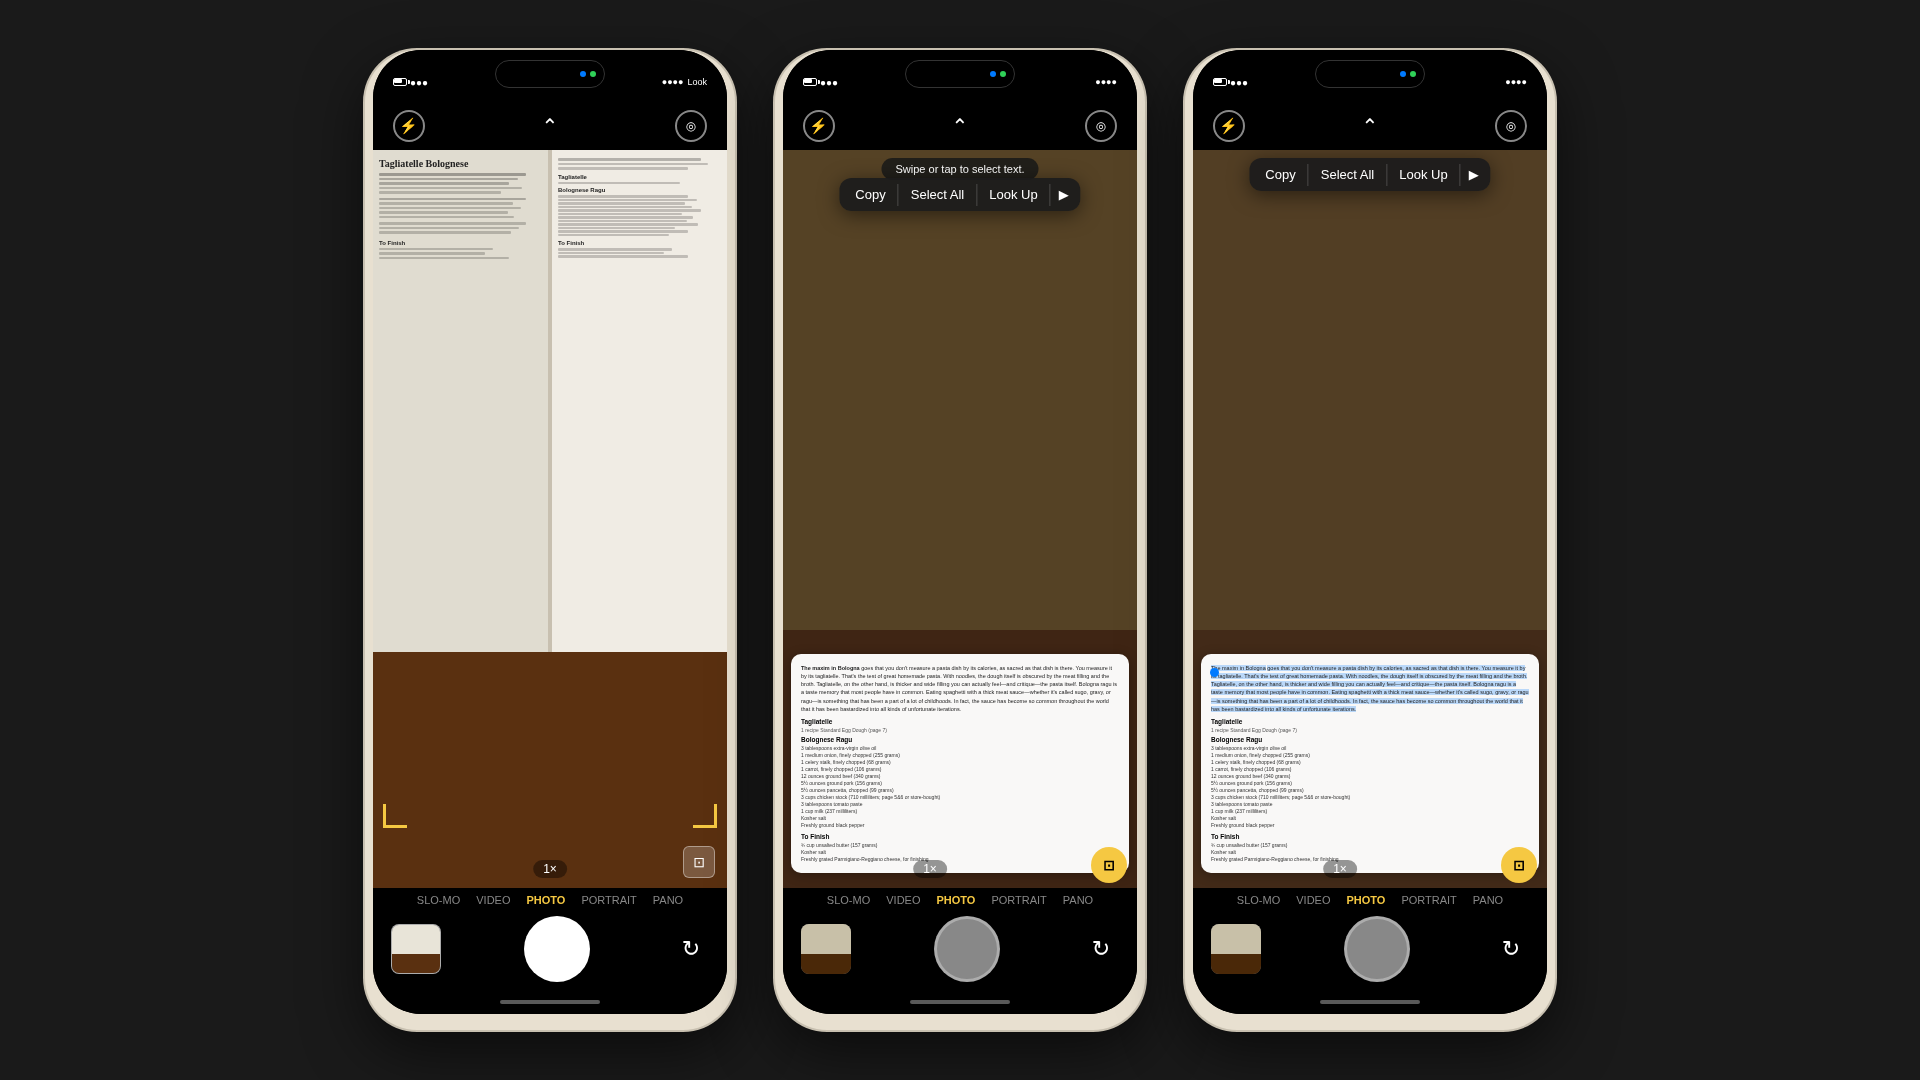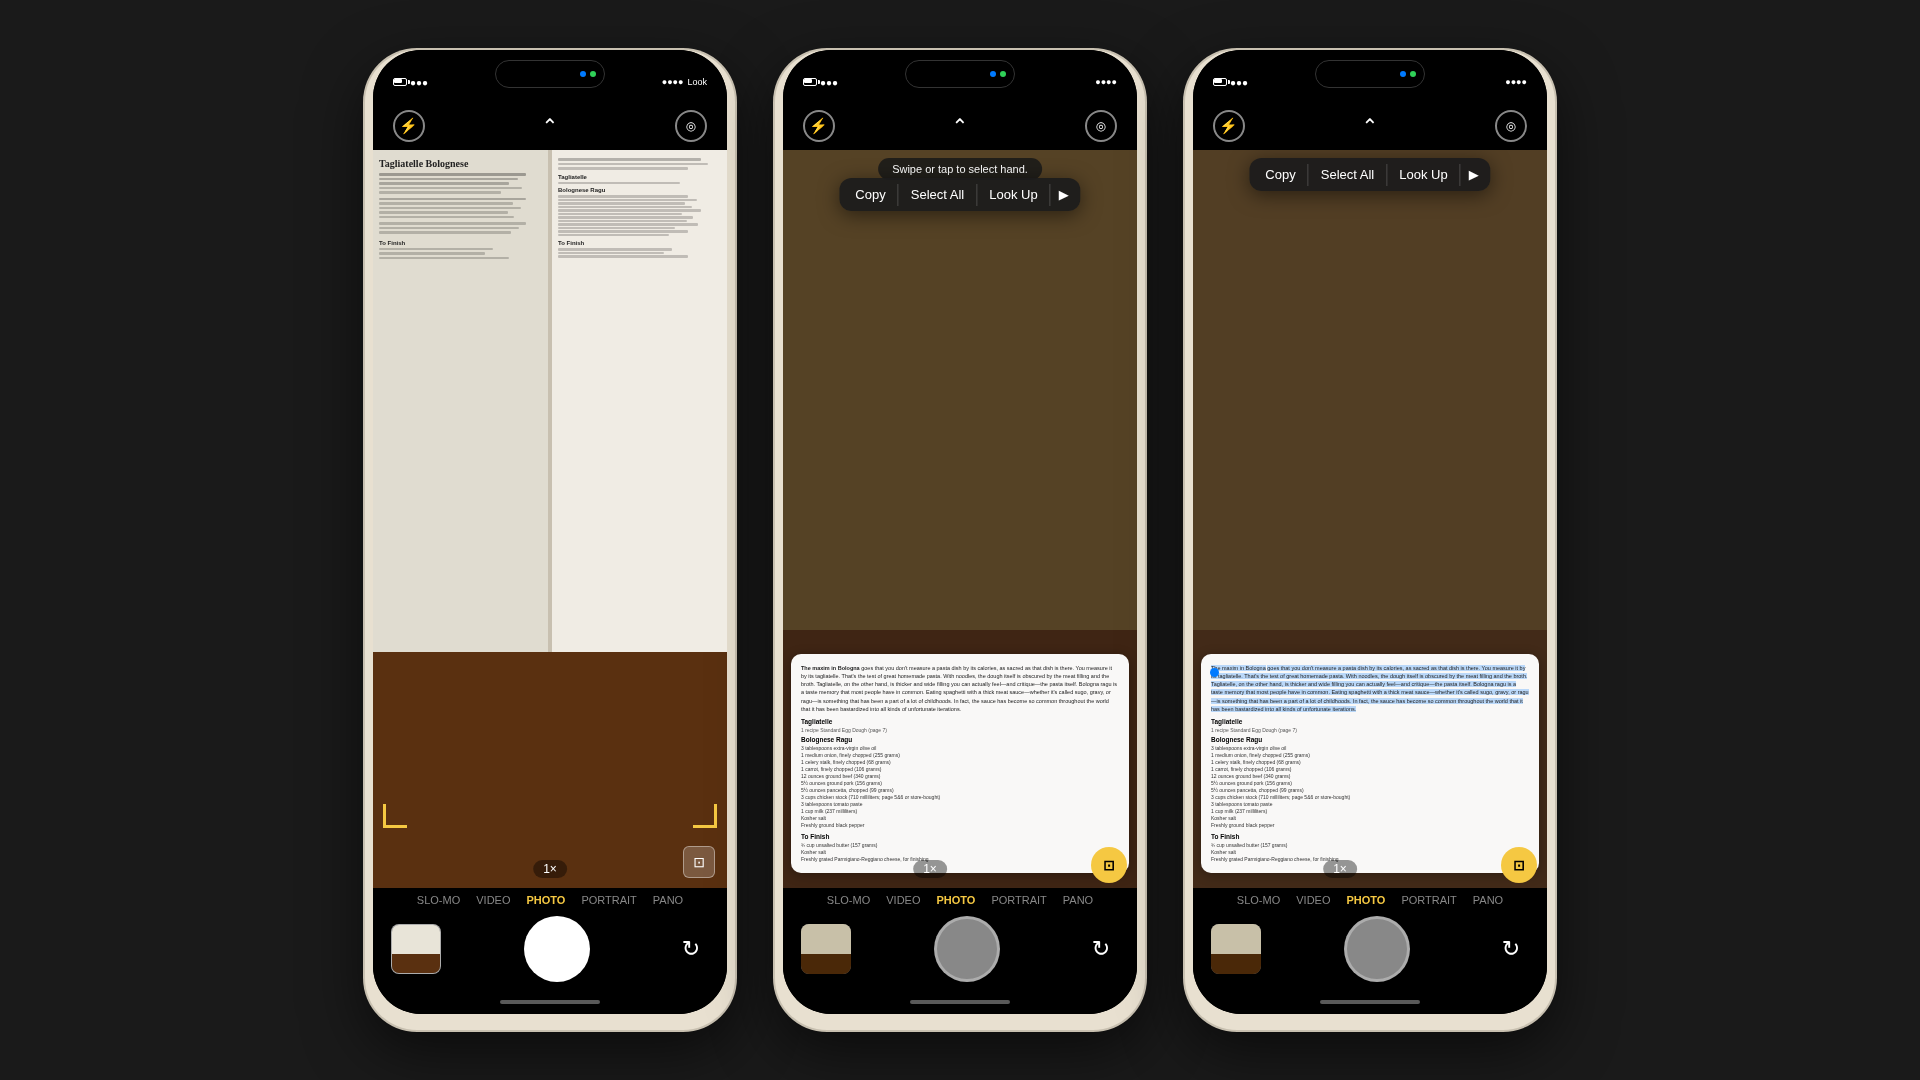--- a/index.html
+++ b/index.html
@@ -240,21 +240,21 @@
       <div style="width:32px;height:32px;border:2px solid #888;border-radius:50%;display:flex;align-items:center;justify-content:center;color:#fff;font-size:15px;">⚡</div>
       <div style="color:#fff;font-size:20px;font-weight:300;">⌃</div>
       <div style="width:32px;height:32px;border:2px solid #888;border-radius:50%;display:flex;align-items:center;justify-content:center;color:#fff;font-size:12px;">◎</div>
     </div>
 
     <div class="viewfinder-area">
 
       <div style="position:absolute;top:0;left:0;right:0;height:65%;background:#5a4828;z-index:0;opacity:0.7;"></div>
       <div style="position:absolute;bottom:0;left:0;right:0;height:35%;background:#3a2010;z-index:0;opacity:0.7;"></div>
 
-      <div style="position:absolute;top:8px;left:50%;transform:translateX(-50%);background:rgba(25,25,25,0.85);color:#fff;font-size:11px;padding:5px 14px;border-radius:16px;z-index:20;white-space:nowrap;">Swipe or tap to select hand.</div>
+      <div style="position:absolute;top:8px;left:50%;transform:translateX(-50%);background:rgba(25,25,25,0.85);color:#fff;font-size:11px;padding:5px 14px;border-radius:16px;z-index:20;white-space:nowrap;">Swipe or tap to select text.</div>
 
       <div style="position:absolute;top:28px;left:50%;transform:translateX(-50%);background:rgba(28,28,28,0.94);border-radius:12px;display:flex;align-items:center;padding:2px 4px;z-index:25;box-shadow:0 4px 20px rgba(0,0,0,0.5);white-space:nowrap;">
         <span style="color:#fff;font-size:13px;font-weight:400;padding:7px 12px;cursor:pointer;">Copy</span>
         <div style="width:1px;height:22px;background:rgba(255,255,255,0.2);"></div>
         <span style="color:#fff;font-size:13px;font-weight:400;padding:7px 12px;cursor:pointer;">Select All</span>
         <div style="width:1px;height:22px;background:rgba(255,255,255,0.2);"></div>
         <span style="color:#fff;font-size:13px;font-weight:400;padding:7px 12px;cursor:pointer;">Look Up</span>
         <div style="width:1px;height:22px;background:rgba(255,255,255,0.2);"></div>
         <span style="color:#fff;font-size:13px;padding:7px 8px;cursor:pointer;">▶</span>
       </div>

